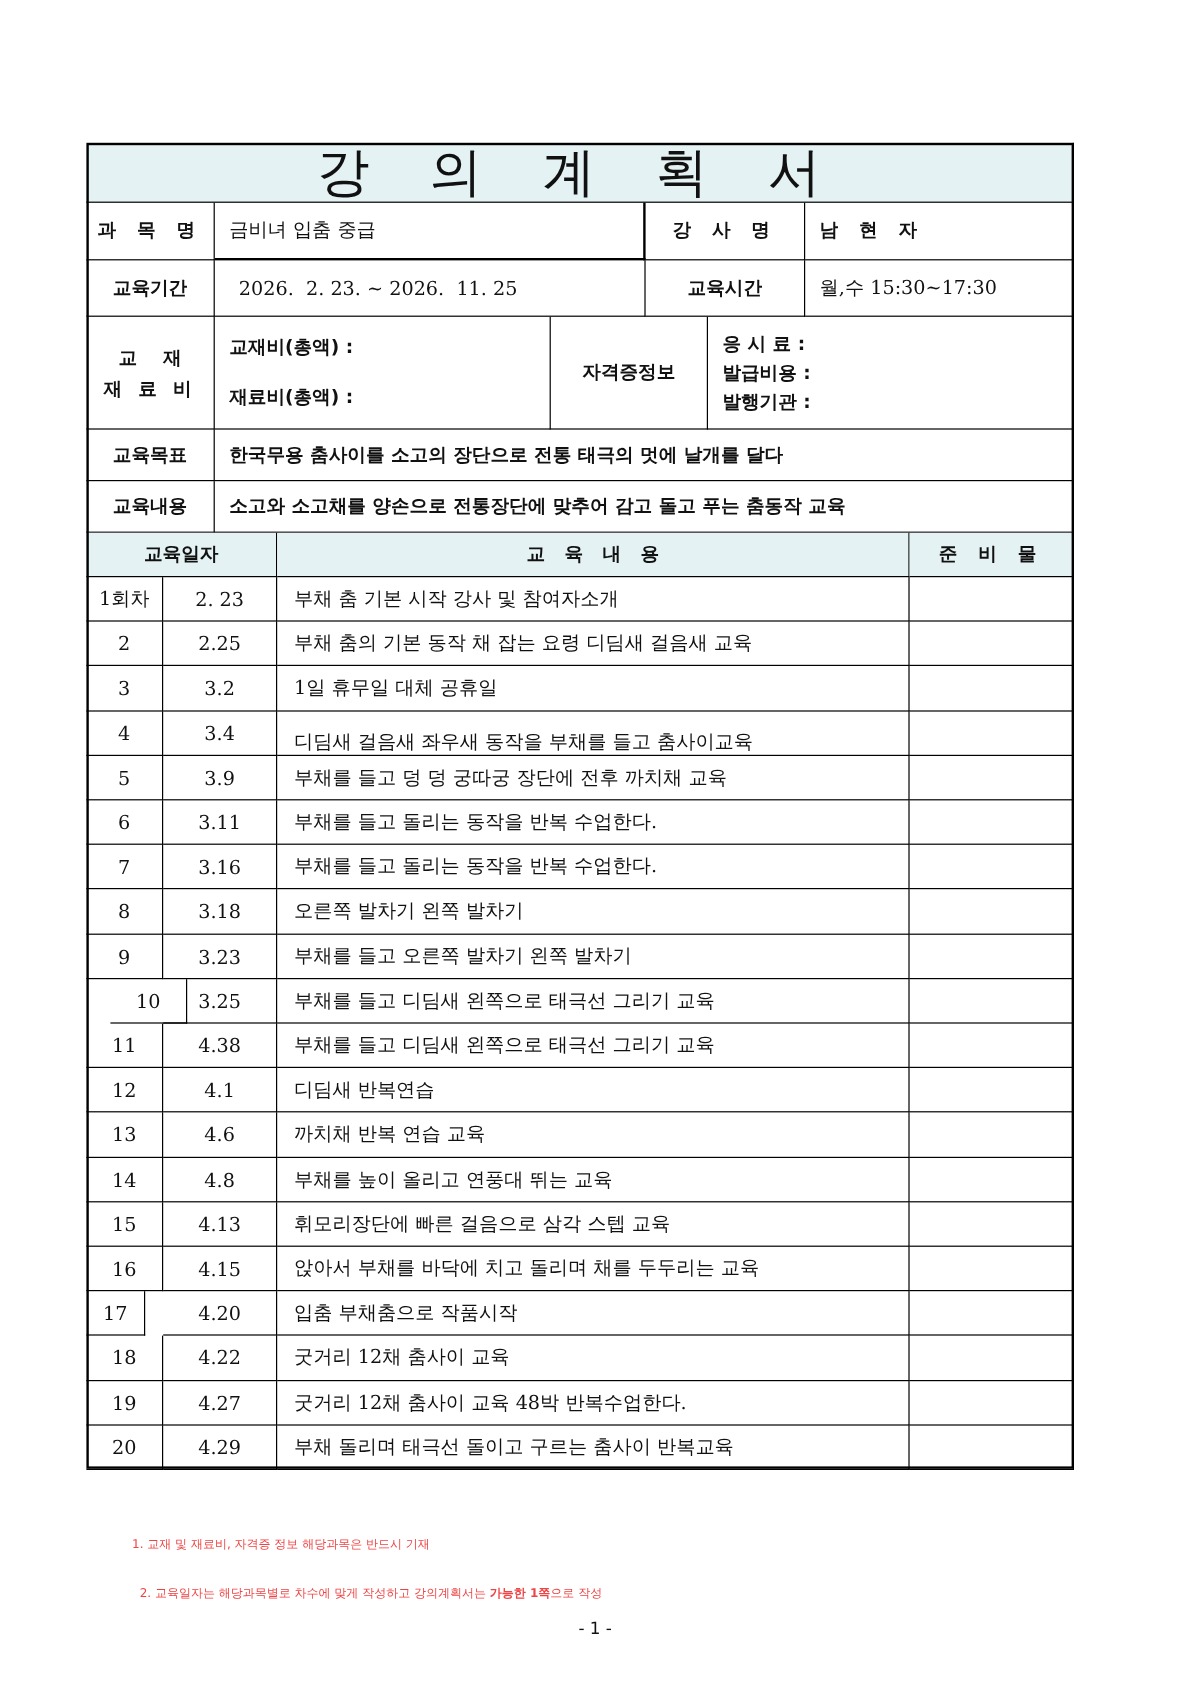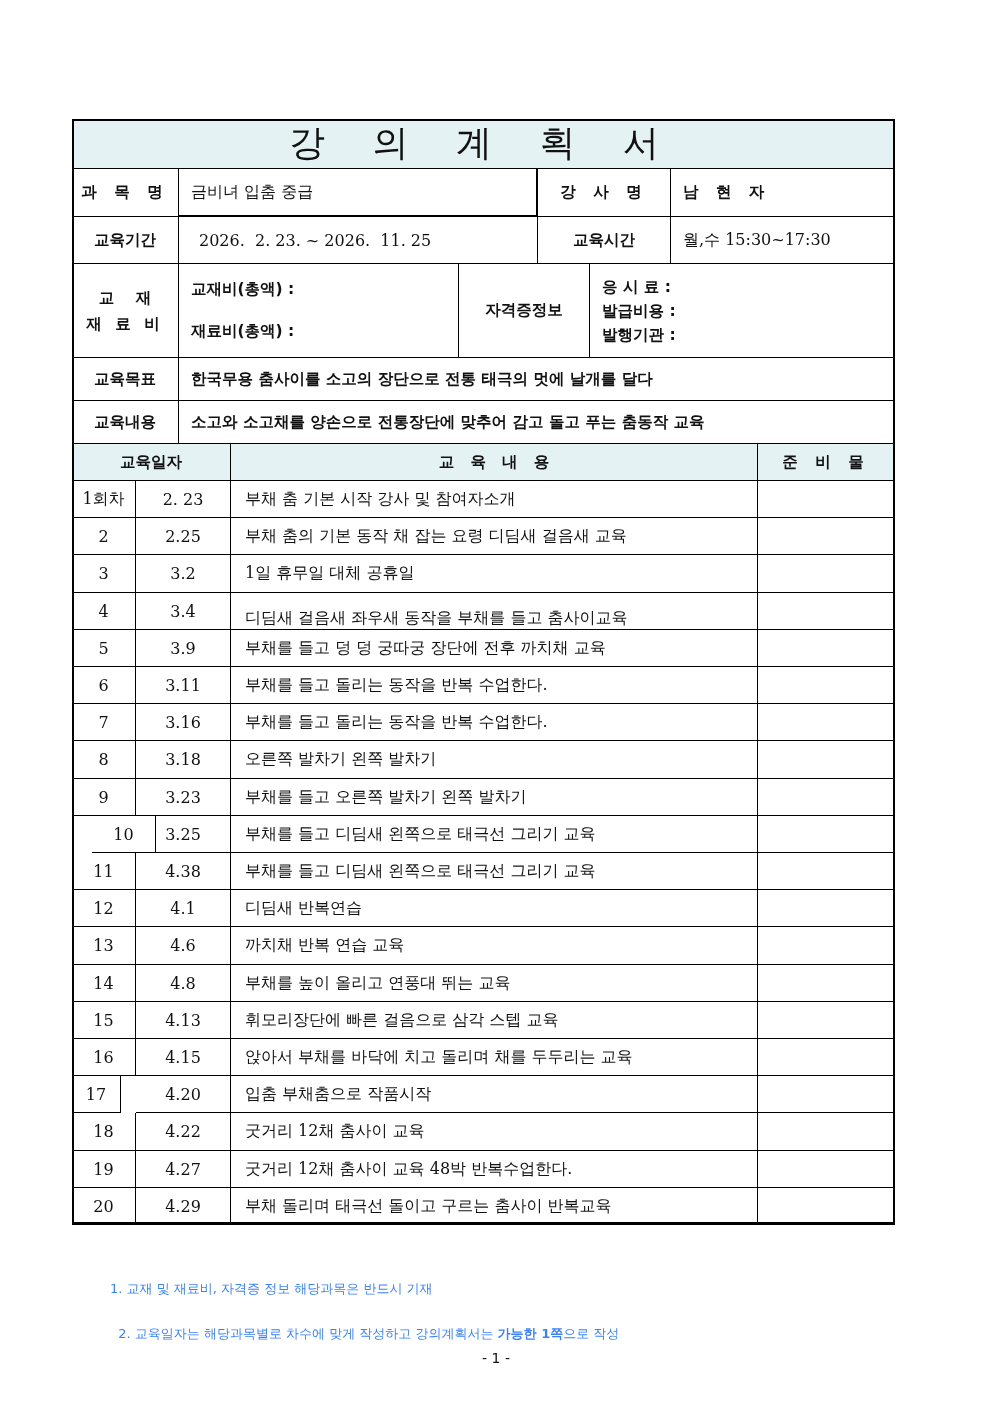--- a/index.html
+++ b/index.html
@@ -5,22 +5,22 @@
   html, body { margin:0; padding:0; background:#ffffff; }
   body { width:992px; height:1403px; position:relative; font-family:"DejaVu Serif","Liberation Serif",serif; color:#111; overflow:hidden; }
   .abs { position:absolute; box-sizing:border-box; }
   .cell { position:absolute; box-sizing:border-box; border-right:1px solid #000; border-bottom:1px solid #000; display:flex; align-items:center; font-size:16px; }
   .center { justify-content:center; text-align:center; }
   .left { justify-content:flex-start; padding-left:14px; }
   .hdr { background:#e4f2f3; }
   .bold { font-weight:bold; font-family:"DejaVu Sans","Liberation Sans",sans-serif; font-size:15.5px; }
   .sp { letter-spacing:6px; }
   .frame { position:absolute; left:72px; top:119px; width:823px; height:1105px; border:2px solid #000; box-sizing:border-box; pointer-events:none; }
-  .title { font-size:36px; letter-spacing:18px; font-weight:normal; }
-  .notes { font-family:"DejaVu Sans","Liberation Sans",sans-serif; color:#3b82f6; font-size:13px; }
+  .title { font-size:44px; letter-spacing:18px; font-weight:normal; }
+  .notes { font-family:"DejaVu Sans","Liberation Sans",sans-serif; color:#ef4444; font-size:10px; }
   .cert-line { display:block; line-height:24px; white-space:nowrap; }
 </style>
 </head>
 <body>
 
 <div class="cell center hdr" style="left:72px;top:119px;width:823px;height:50px;">
   <span class="title">강 의 계 획 서</span>
 </div>
 
 <div class="cell center bold" style="left:72px;top:169px;width:107px;height:48px;">

